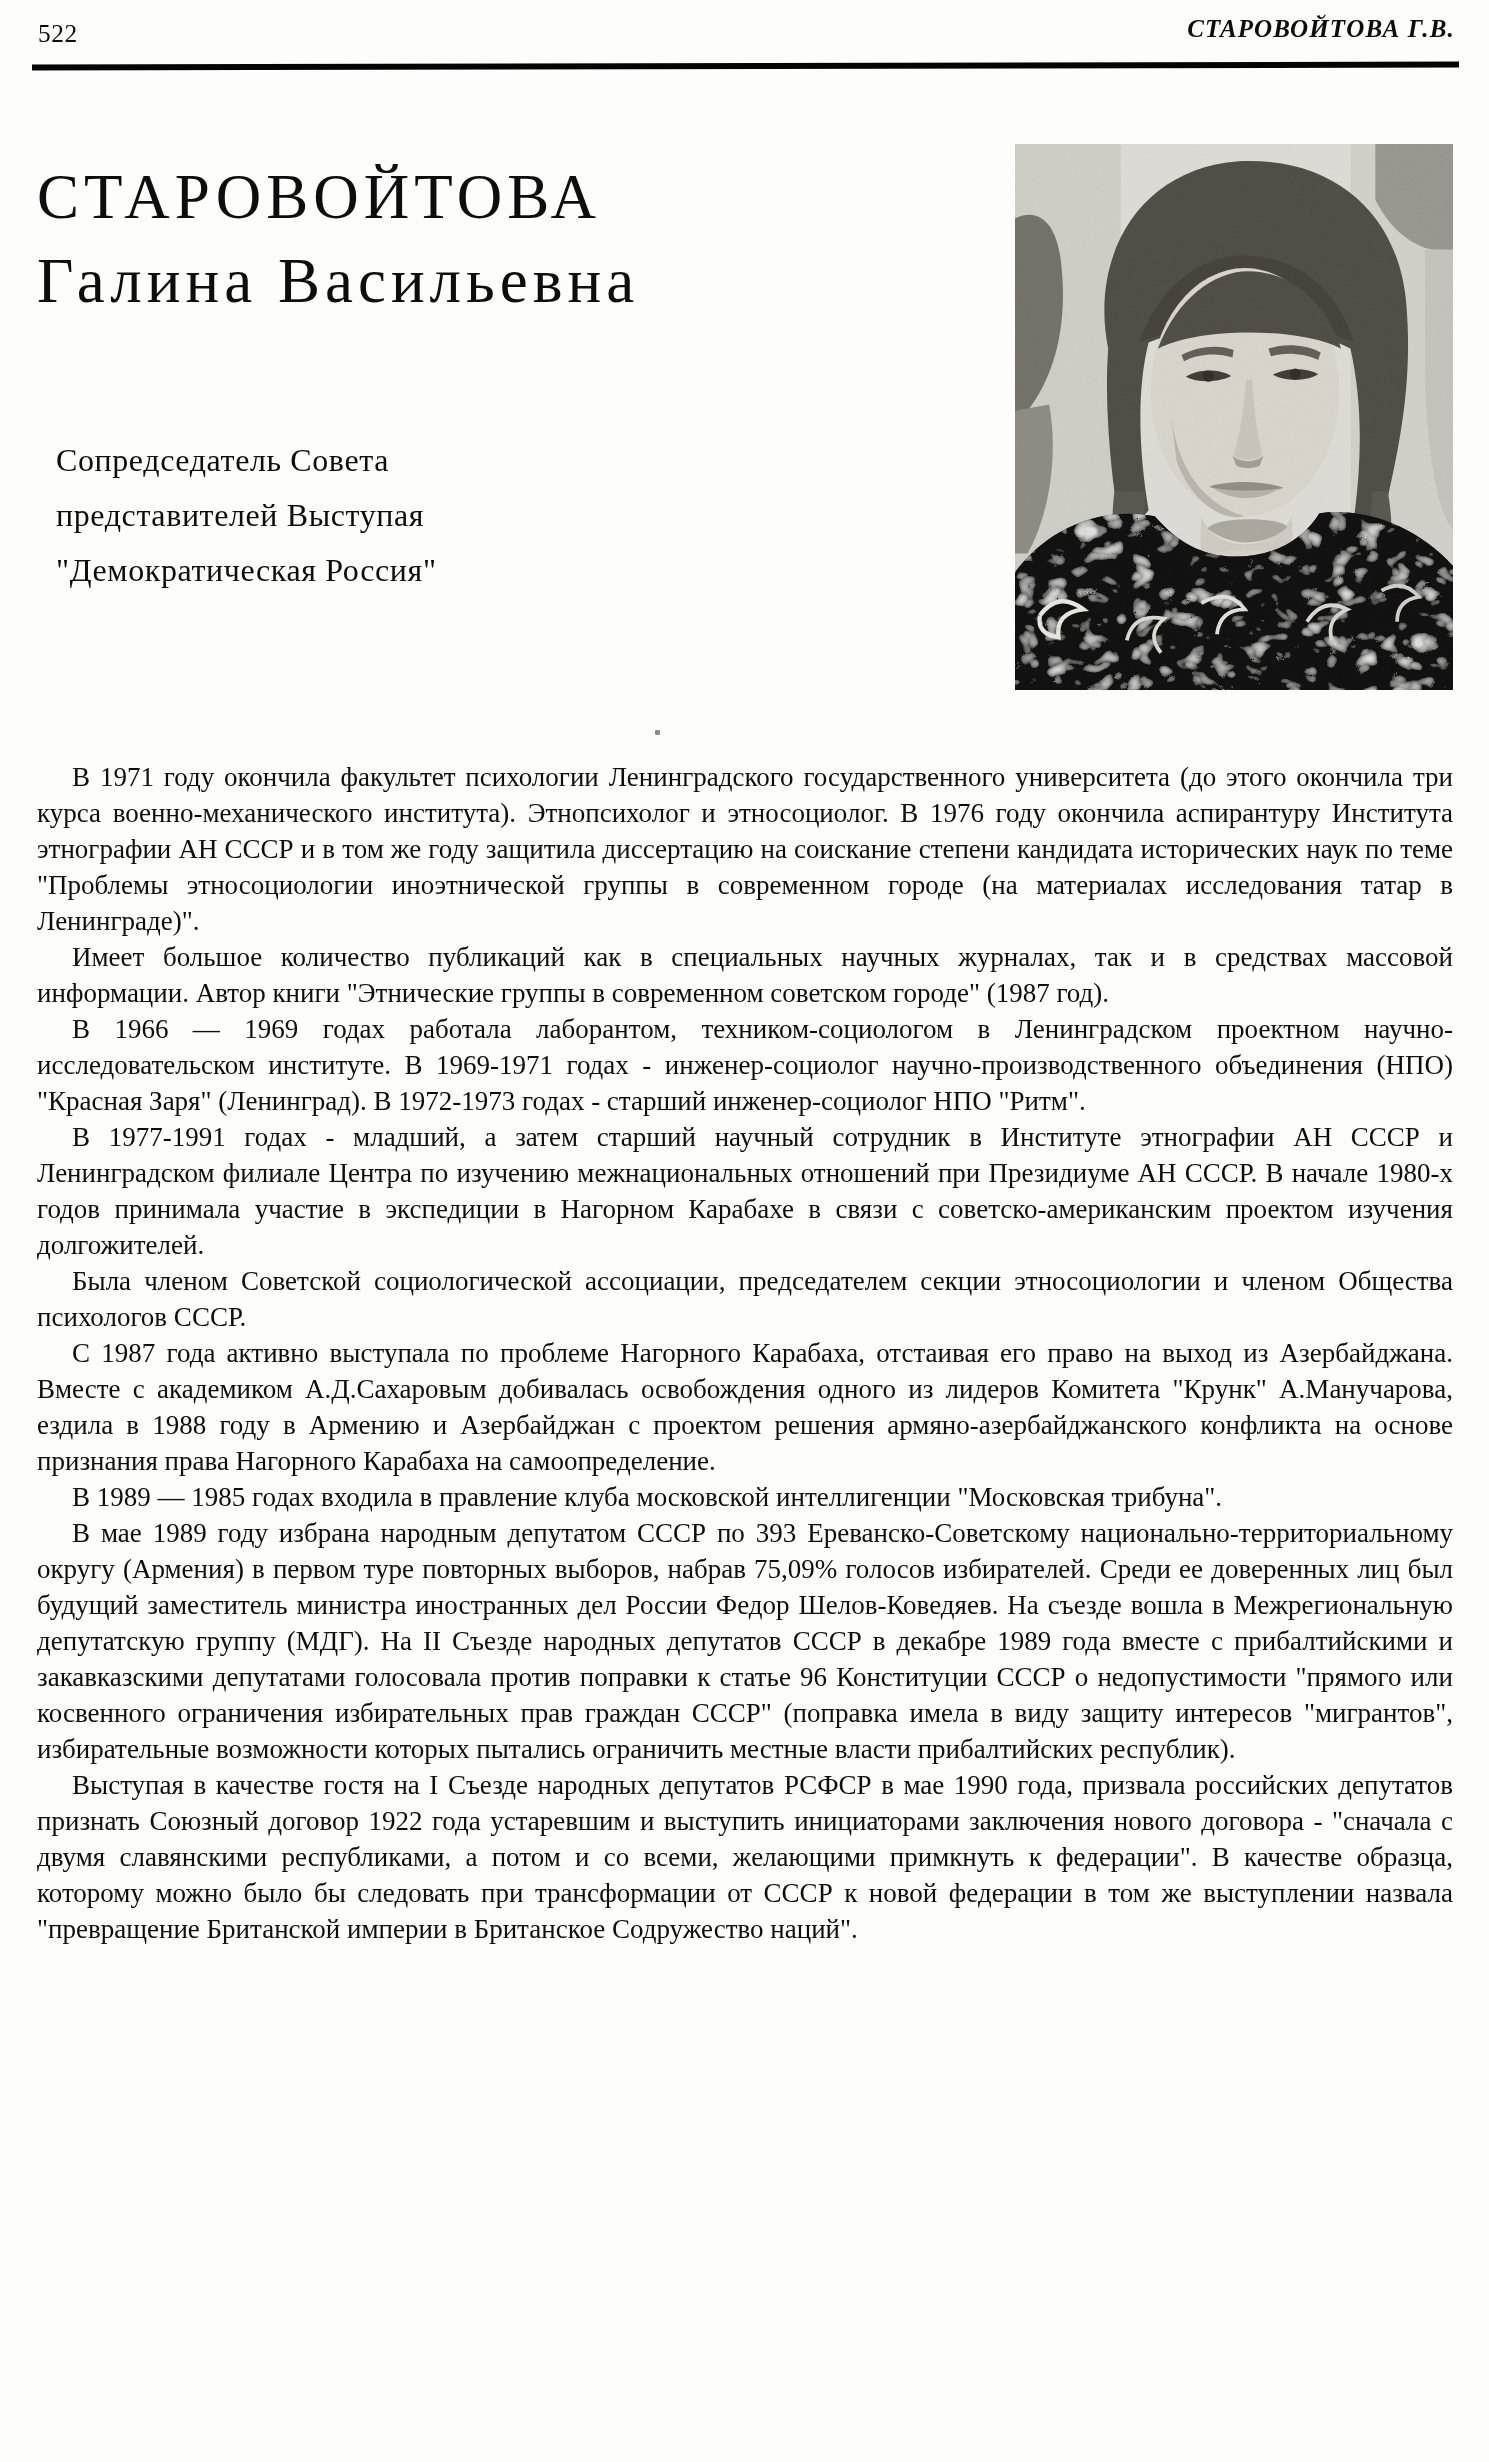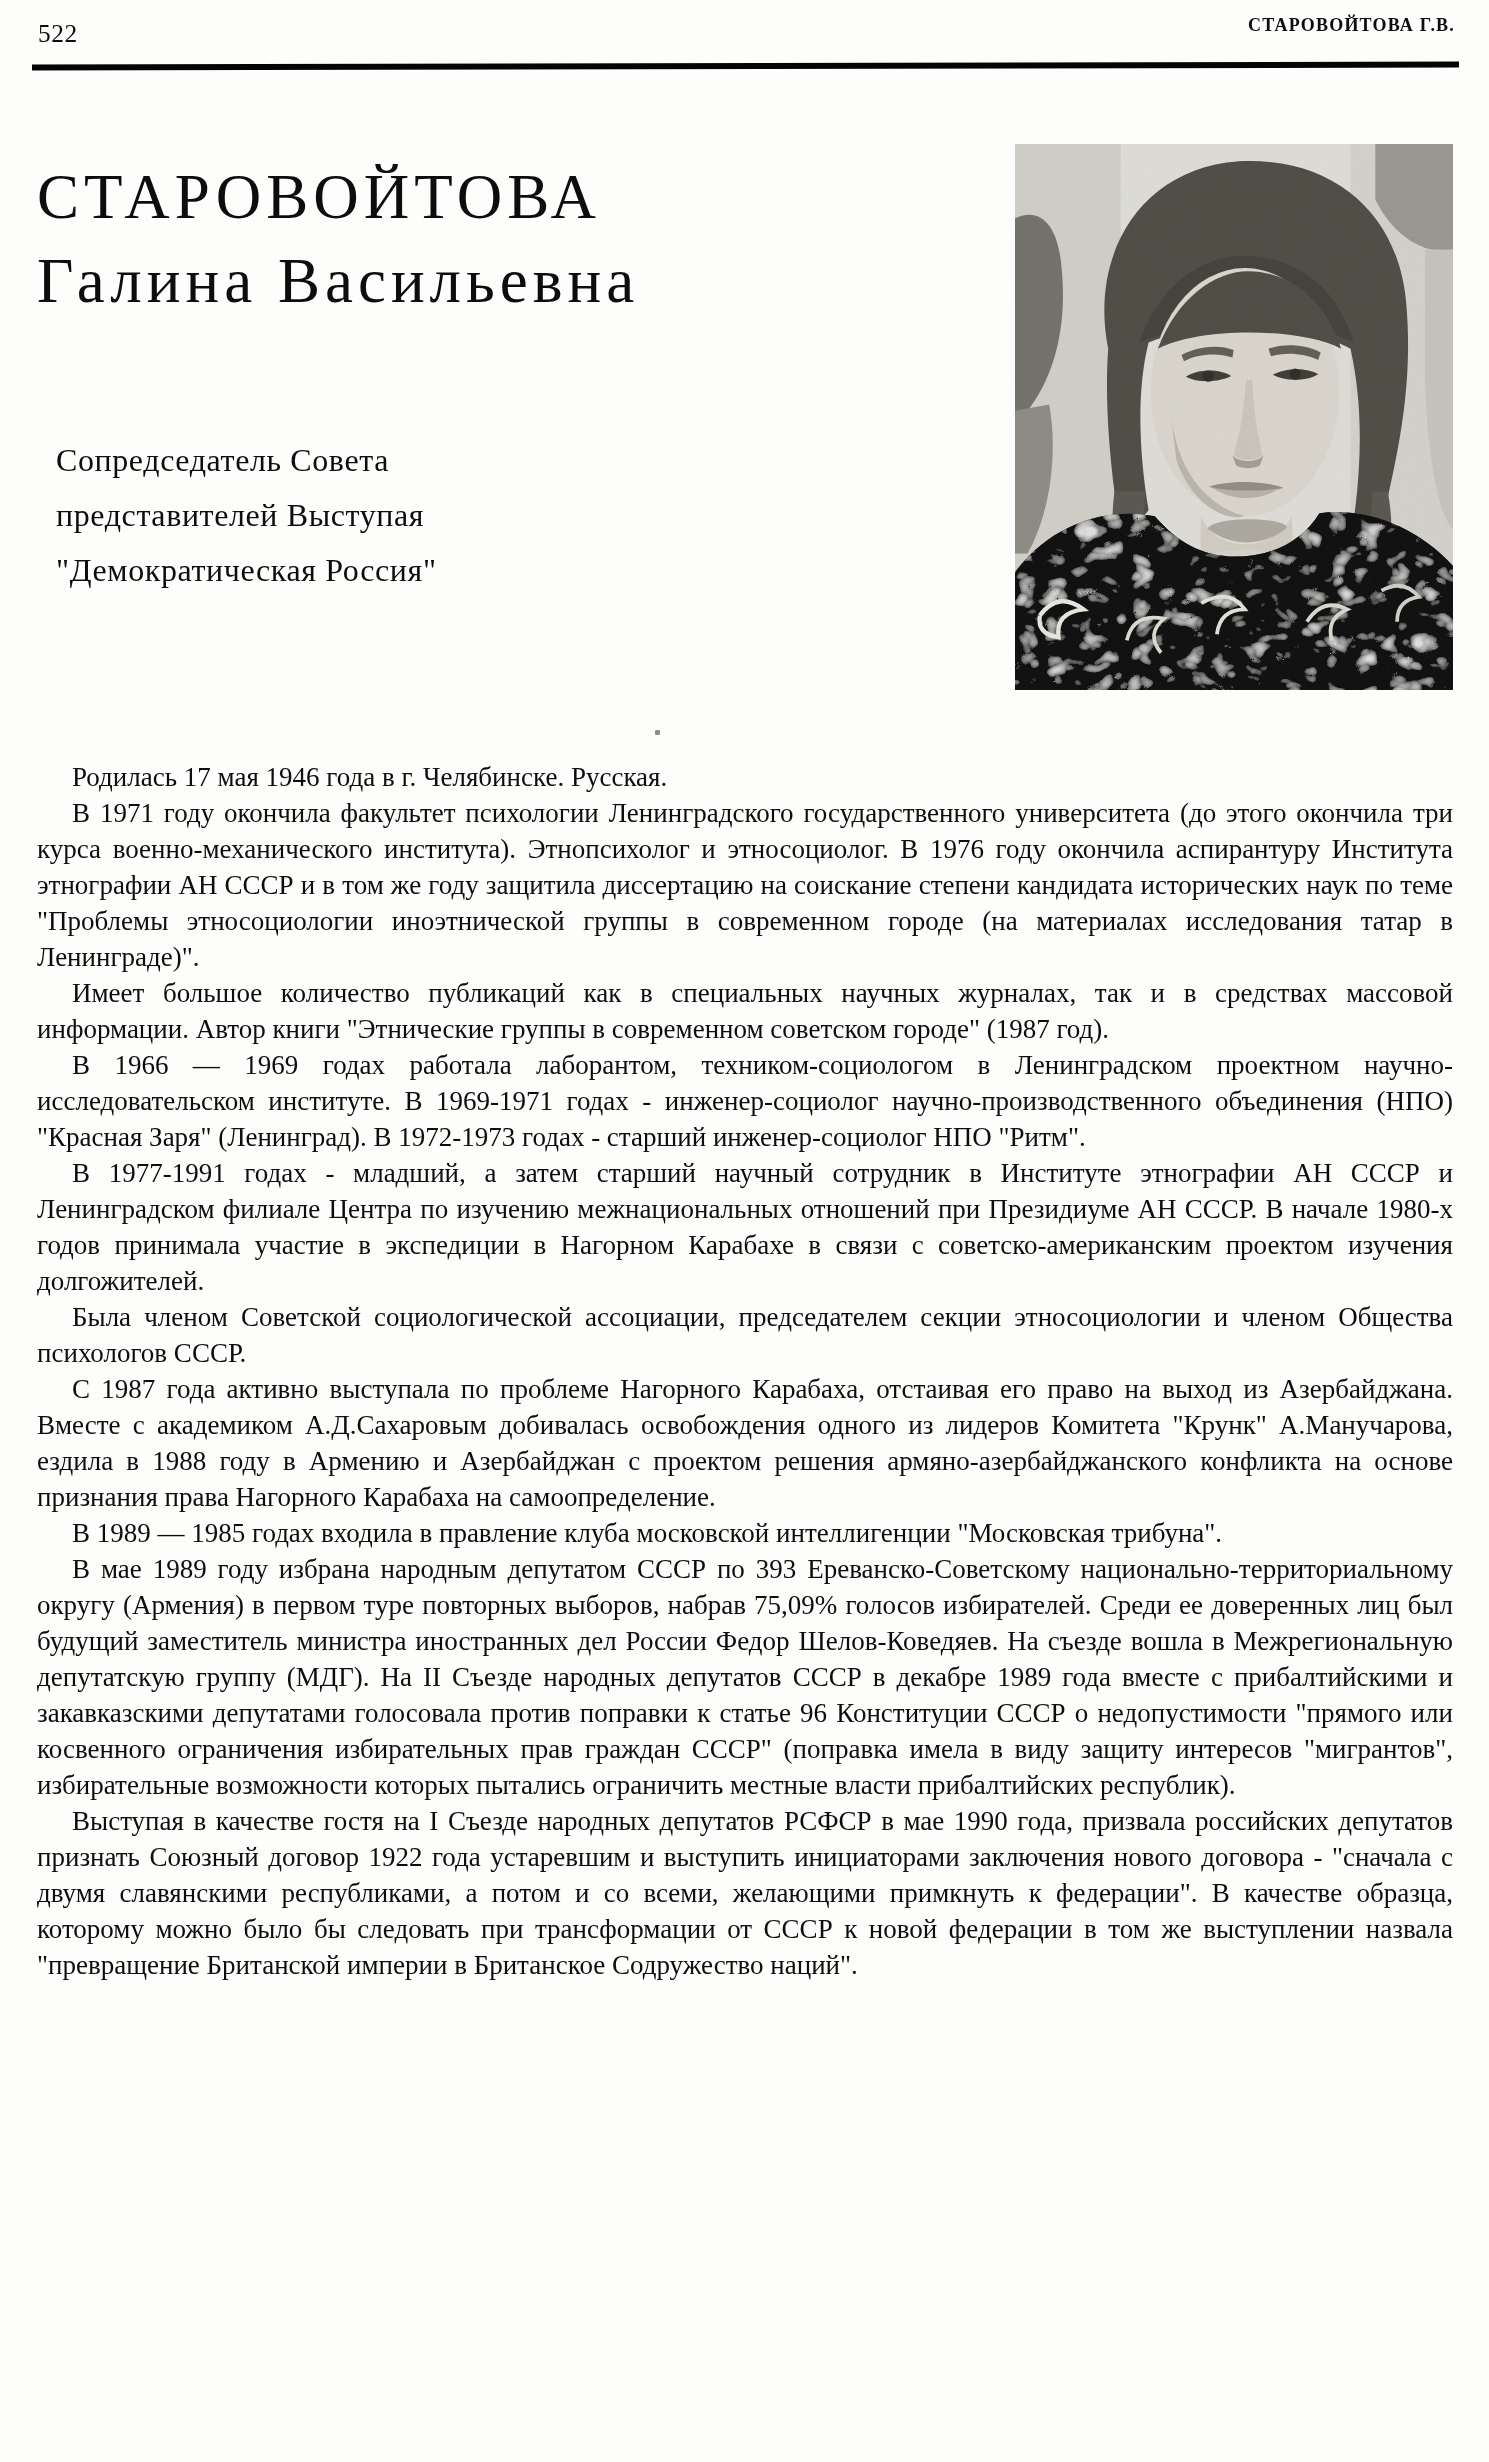--- a/index.html
+++ b/index.html
@@ -10,21 +10,21 @@
     color:#0d0d0d;
     font-family:"Liberation Serif","DejaVu Serif",serif;
     overflow:hidden;
   }
   .page-number{
     position:absolute;left:38px;top:18.6px;
     font-size:25.4px;letter-spacing:0.6px;
   }
   .running-title{
     position:absolute;right:35px;top:15px;
-    font-size:18px;font-weight:bold;letter-spacing:1.2px;text-align:right;
+    font-size:25px;font-style:italic;font-weight:bold;letter-spacing:1.2px;text-align:right;
   }
   .rule{
     position:absolute;left:32px;right:31px;top:63px;height:5.6px;
     background:#050505;
     transform:skewY(-0.12deg);
   }
   .title{
     position:absolute;left:37px;top:155px;
     font-weight:normal;font-size:63px;line-height:84px;
     letter-spacing:5px;white-space:nowrap;
@@ -140,21 +140,20 @@
         <path d="M590,720 q35,-20 60,10 q-35,5 -35,40" fill="none" stroke="#cfcdc5" stroke-width="6"></path>
       </g>
 
       <rect x="0" y="0" width="705" height="880" filter="url(#grain)"></rect>
     </svg>
   </div>
 
   <div class="scan-speck"></div>
 
   <div class="body-text">
-    <p>Родилась 17 мая 1946 года в г. Челябинске. Русская.</p>
     <p>В 1971 году окончила факультет психологии Ленинградского государственного университета (до этого окончила три курса военно-механического института). Этнопсихолог и этносоциолог. В 1976 году окончила аспирантуру Института этнографии АН СССР и в том же году защитила диссертацию на соискание степени кандидата исторических наук по теме "Проблемы этносоциологии иноэтнической группы в современном городе (на материалах исследования татар в Ленинграде)".</p>
     <p>Имеет большое количество публикаций как в специальных научных журналах, так и в средствах массовой информации. Автор книги "Этнические группы в современном советском городе" (1987 год).</p>
     <p>В 1966 — 1969 годах работала лаборантом, техником-социологом в Ленинградском проектном научно-исследовательском институте. В 1969-1971 годах - инженер-социолог научно-производственного объединения (НПО) "Красная Заря" (Ленинград). В 1972-1973 годах - старший инженер-социолог НПО "Ритм".</p>
     <p>В 1977-1991 годах - младший, а затем старший научный сотрудник в Институте этнографии АН СССР и Ленинградском филиале Центра по изучению межнациональных отношений при Президиуме АН СССР. В начале 1980-х годов принимала участие в экспедиции в Нагорном Карабахе в связи с советско-американским проектом изучения долгожителей.</p>
     <p>Была членом Советской социологической ассоциации, председателем секции этносоциологии и членом Общества психологов СССР.</p>
     <p>С 1987 года активно выступала по проблеме Нагорного Карабаха, отстаивая его право на выход из Азербайджана. Вместе с академиком А.Д.Сахаровым добивалась освобождения одного из лидеров Комитета "Крунк" А.Манучарова, ездила в 1988 году в Армению и Азербайджан с проектом решения армяно-азербайджанского конфликта на основе признания права Нагорного Карабаха на самоопределение.</p>
     <p>В 1989 — 1985 годах входила в правление клуба московской интеллигенции "Московская трибуна".</p>
     <p>В мае 1989 году избрана народным депутатом СССР по 393 Ереванско-Советскому национально-территориальному округу (Армения) в первом туре повторных выборов, набрав 75,09% голосов избирателей. Среди ее доверенных лиц был будущий заместитель министра иностранных дел России Федор Шелов-Коведяев. На съезде вошла в Межрегиональную депутатскую группу (МДГ). На II Съезде народных депутатов СССР в декабре 1989 года вместе с прибалтийскими и закавказскими депутатами голосовала против поправки к статье 96 Конституции СССР о недопустимости "прямого или косвенного ограничения избирательных прав граждан СССР" (поправка имела в виду защиту интересов "мигрантов", избирательные возможности которых пытались ограничить местные власти прибалтийских республик).</p>
     <p>Выступая в качестве гостя на I Съезде народных депутатов РСФСР в мае 1990 года, призвала российских депутатов признать Союзный договор 1922 года устаревшим и выступить инициаторами заключения нового договора - "сначала с двумя славянскими республиками, а потом и со всеми, желающими примкнуть к федерации". В качестве образца, которому можно было бы следовать при трансформации от СССР к новой федерации в том же выступлении назвала "превращение Британской империи в Британское Содружество наций".</p>
   </div>

